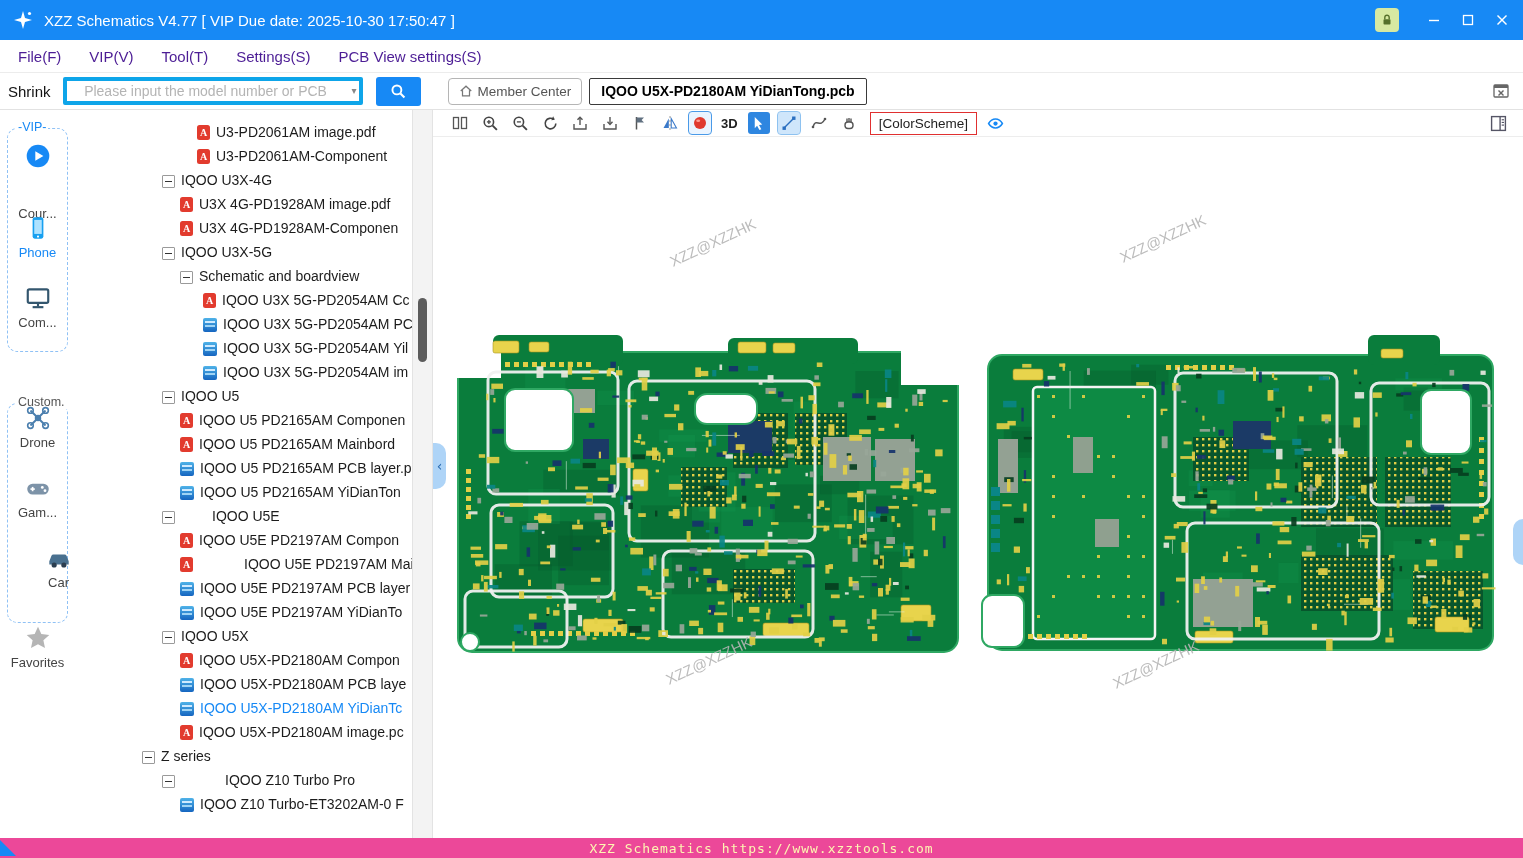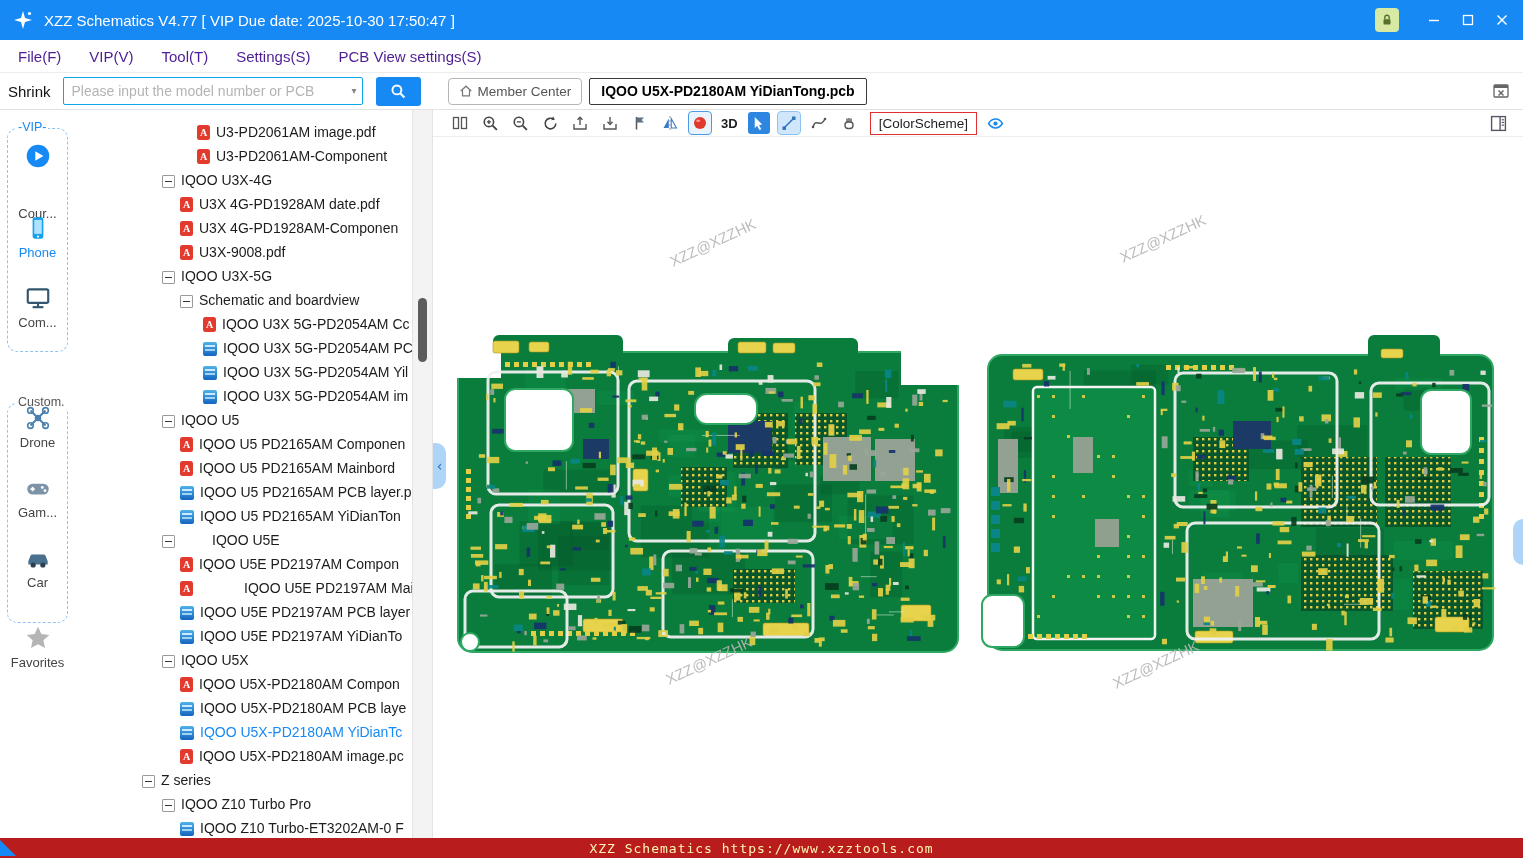--- a/index.html
+++ b/index.html
@@ -15,22 +15,22 @@
   .winbtn{width:34px;height:40px;display:flex;align-items:center;justify-content:center;cursor:default;}
   
   .menubar{position:absolute;left:0;top:40px;width:1523px;height:33px;background:#fff;border-bottom:1px solid #ececec;
            display:flex;align-items:center;padding-left:4px;box-sizing:border-box;}
   .menu-item{padding:0 14px;font-size:15px;color:#4c1d95;}
   
   .searchrow{position:absolute;left:0;top:73px;width:1523px;height:37px;background:#fff;border-bottom:1px solid #e2e2e2;
              display:flex;align-items:center;box-sizing:border-box;padding-left:8px;}
   .shrink{font-size:15px;color:#111;margin-right:12px;}
   .searchbox{position:relative;width:300px;height:28px;margin-right:13px;}
-  .searchbox input{width:100%;height:100%;box-sizing:border-box;border:1px solid #0ea5e9;border-radius:2px;
-                   padding:0 22px 0 8px;font-size:14px;color:#333;font-family:"Liberation Sans",sans-serif;}
+  .searchbox input{width:100%;height:100%;box-sizing:border-box;border:4px solid #0ea5e9;border-radius:2px;
+                   padding:0 22px 0 8px;font-size:14px;color:#333;font-family:"Liberation Sans",sans-serif;text-align:center;}
   .searchbox input::placeholder{color:#b4b4b4;}
   .caret{position:absolute;right:6px;top:8px;font-size:10px;color:#888;font-family:"DejaVu Sans",sans-serif;}
   .searchbtn{width:45px;height:29px;border-radius:3px;background:var(--accent,#1789f5);display:flex;align-items:center;justify-content:center;margin-right:27px;}
   .member{height:25px;border:1px solid #b5b5b5;border-radius:4px;display:flex;align-items:center;gap:5px;
           padding:0 10px;color:#555;font-size:13.5px;margin-right:7px;background:#fff;}
   .doc-tab{height:25px;border:1px solid #3a3a3a;border-radius:2px;display:flex;align-items:center;
            padding:0 11px;font-size:14px;font-weight:bold;color:#000;background:#fff;}
   .row-spacer{flex:1;}
   .closeall{margin-right:13px;display:flex;}
   
@@ -65,21 +65,21 @@
   .v3d{font-size:13px;font-weight:bold;color:#222;width:auto;padding:0 2px;}
   .cscheme{height:21px;border:1px solid var(--cs-border,#e03030);display:flex;align-items:center;padding:0 8px;
            font-size:13.5px;color:#222;background:#fff;margin-left:2px;}
   .vspacer{flex:1;}
   .panelicon{margin-right:14px;display:flex;}
   .canvas{position:absolute;left:0;top:27px;right:0;bottom:0;background:#fff;overflow:hidden;}
   .edge-tab-left{position:absolute;left:0;top:306px;width:13px;height:46px;background:#aed4f7;border-radius:0 10px 10px 0;
                  display:flex;align-items:center;justify-content:center;color:#2b6cb0;font-size:14px;font-family:"DejaVu Sans",sans-serif;}
   .edge-tab-right{position:absolute;right:0;top:382px;width:10px;height:46px;background:#aed4f7;border-radius:10px 0 0 10px;}
   
-  .statusbar{position:absolute;left:0;bottom:0;width:1523px;height:20px;background:#b91c1c;display:flex;align-items:center;justify-content:center;}
+  .statusbar{position:absolute;left:0;bottom:0;width:1523px;height:20px;background:#ec4899;display:flex;align-items:center;justify-content:center;}
   .statusbar span{font-family:"DejaVu Sans Mono",monospace;font-size:13px;color:var(--status-text,#fdf6b2);letter-spacing:1px;}
   .corner-tri{position:absolute;left:0;top:840px;width:0;height:0;border-bottom:16px solid var(--accent,#1789f5);
               border-right:16px solid transparent;z-index:3;}
 </style>
 </head>
 <body>
 
 <div class="titlebar">
   <span class="logo">
     <svg width="22" height="22" viewBox="0 0 22 22">
@@ -198,21 +198,21 @@
   <div class="side-item" style="top:364px;">
     <svg width="28" height="28" viewBox="0 0 26 26">
         <rect x="3" y="9" width="20" height="10" rx="5" fill="#7d93a8"></rect>
         <line x1="8" y1="12" x2="8" y2="16" stroke="#fff" stroke-width="1.6"></line>
         <line x1="6" y1="14" x2="10" y2="14" stroke="#fff" stroke-width="1.6"></line>
         <circle cx="17" cy="12.5" r="1.3" fill="#fff"></circle>
         <circle cx="19.5" cy="15.5" r="1.3" fill="#fff"></circle>
       </svg>
     <span class="side-label">Gam...</span>
   </div>
-  <div class="side-item" style="top:434px;">
+  <div class="side-item" style="top:434px;padding-left:21px;">
     <svg width="28" height="28" viewBox="0 0 26 26">
         <path d="M4 16 l2-5 a2 2 0 0 1 1.9-1.3 h10.2 a2 2 0 0 1 1.9 1.3 l2 5 v3 h-18 z" fill="#49708f"></path>
         <circle cx="8.5" cy="19.5" r="2.4" fill="#2c3e50"></circle>
         <circle cx="17.5" cy="19.5" r="2.4" fill="#2c3e50"></circle>
       </svg>
     <span class="side-label">Car</span>
   </div>
   <div class="side-item" style="top:514px;">
     <svg width="28" height="28" viewBox="0 0 26 26">
         <polygon points="13,2.5 16.1,9.3 23.5,10.1 18,15.1 19.5,22.4 13,18.7 6.5,22.4 8,15.1 2.5,10.1 9.9,9.3" fill="#b5b5b5"></polygon>
@@ -229,30 +229,26 @@
     <div class="trow" style="padding-left: 122px;">
       <span class="ti ti-pdf"></span>
       <span>U3-PD2061AM-Component</span>
     </div>
     <div class="trow" style="padding-left: 87px;">
       <span class="ti ti-minus"></span>
       <span>IQOO U3X-4G</span>
     </div>
     <div class="trow" style="padding-left: 105px;">
       <span class="ti ti-pdf"></span>
-      <span>U3X 4G-PD1928AM date.pdf</span>
+      <span>U3X 4G-PD1928AM image.pdf</span>
     </div>
     <div class="trow" style="padding-left: 105px;">
       <span class="ti ti-pdf"></span>
       <span>U3X 4G-PD1928AM-Componen</span>
     </div>
-    <div class="trow" style="padding-left: 105px;">
-      <span class="ti ti-pdf"></span>
-      <span>U3X-9008.pdf</span>
-    </div>
     <div class="trow" style="padding-left: 87px;">
       <span class="ti ti-minus"></span>
       <span>IQOO U3X-5G</span>
     </div>
     <div class="trow" style="padding-left: 105px;">
       <span class="ti ti-minus"></span>
       <span>Schematic and boardview</span>
     </div>
     <div class="trow" style="padding-left: 128px;">
       <span class="ti ti-pdf"></span>
@@ -327,21 +323,21 @@
       <span>IQOO U5X-PD2180AM YiDianTc</span>
     </div>
     <div class="trow" style="padding-left: 105px;">
       <span class="ti ti-pdf"></span>
       <span>IQOO U5X-PD2180AM image.pc</span>
     </div>
     <div class="trow" style="padding-left: 67px;">
       <span class="ti ti-minus"></span>
       <span>Z series</span>
     </div>
-    <div class="trow" style="padding-left: 87px;">
+    <div class="trow" style="padding-left: 87px; gap: 44px;">
       <span class="ti ti-minus"></span>
       <span>IQOO Z10 Turbo Pro</span>
     </div>
     <div class="trow" style="padding-left: 105px;">
       <span class="ti ti-board"></span>
       <span>IQOO Z10 Turbo-ET3202AM-0 F</span>
     </div>
   </div>
 
 <div class="scrolltrack">

